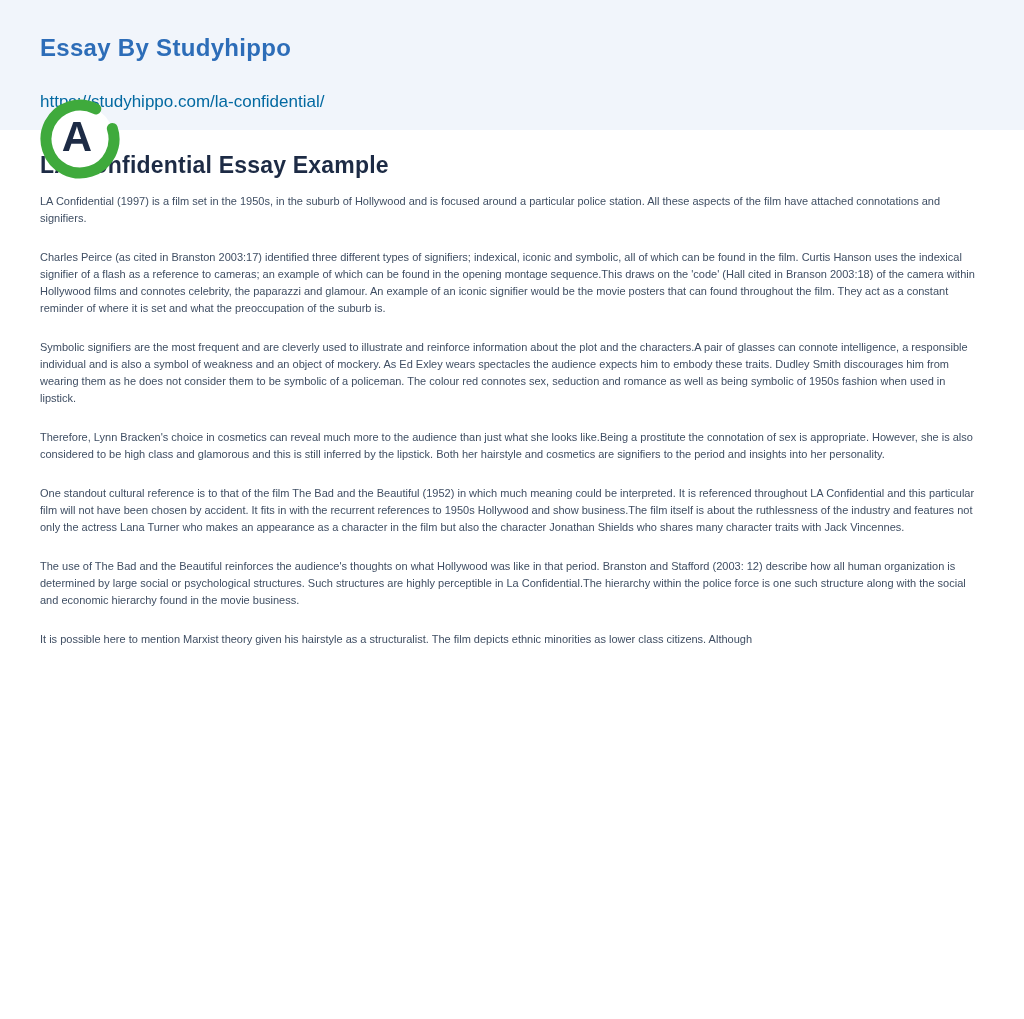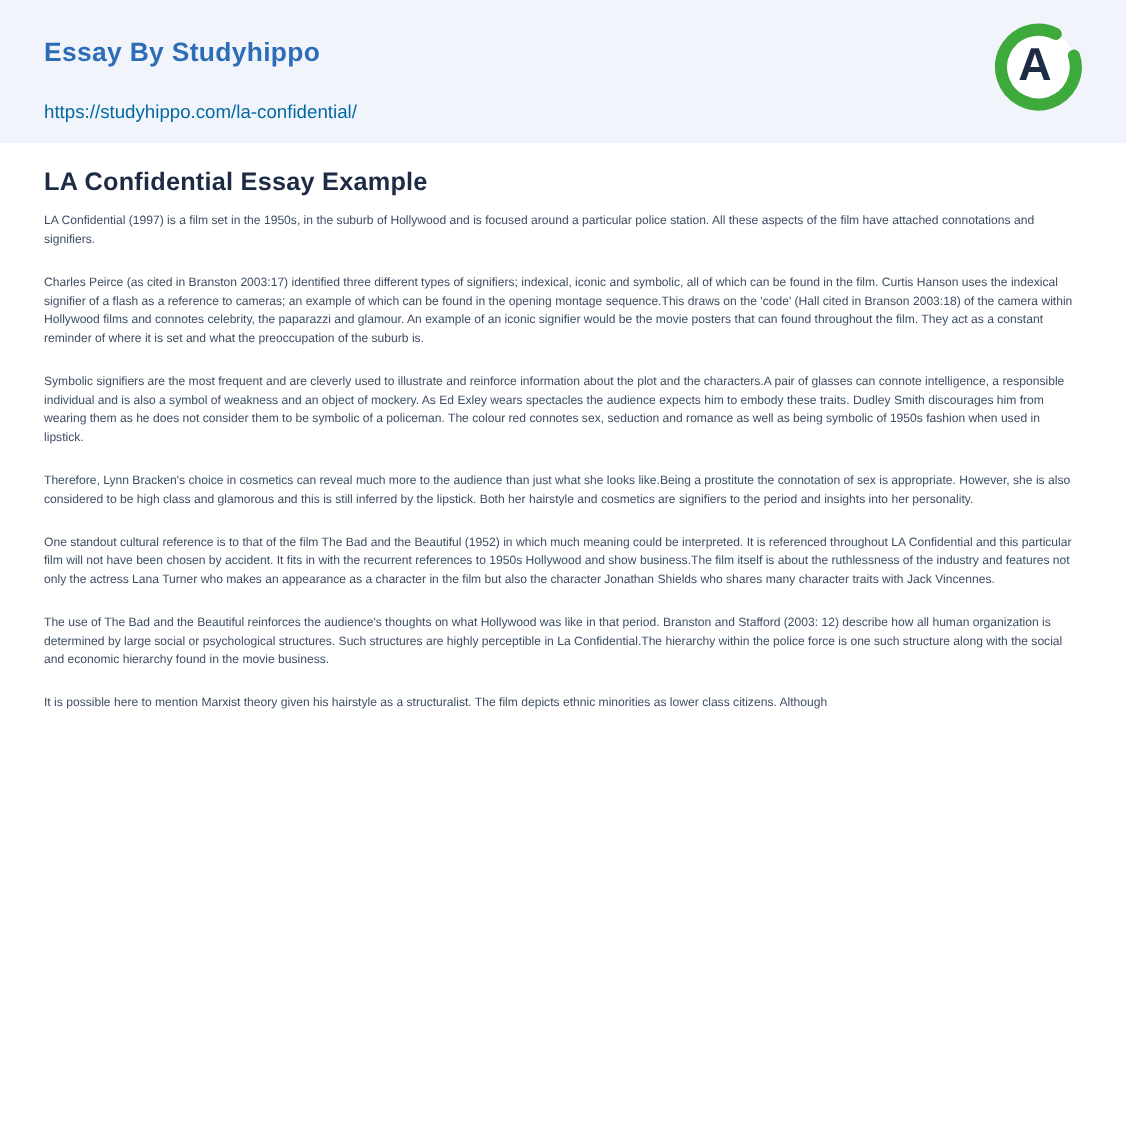--- a/index.html
+++ b/index.html
@@ -13,20 +13,21 @@
   }
 
   
   .site-header {
     background: #f1f5fb;
     height: 130px;
     padding: 34px 40px 0 40px;
     display: flex;
     justify-content: space-between;
     align-items: flex-start;
+    flex-direction: column;
   }
   .site-title {
     color: #2d6db8;
     font-size: 24px;
     font-weight: 700;
     letter-spacing: 0.3px;
   }
   .source-url {
     display: inline-block;
     margin-top: 30px;

